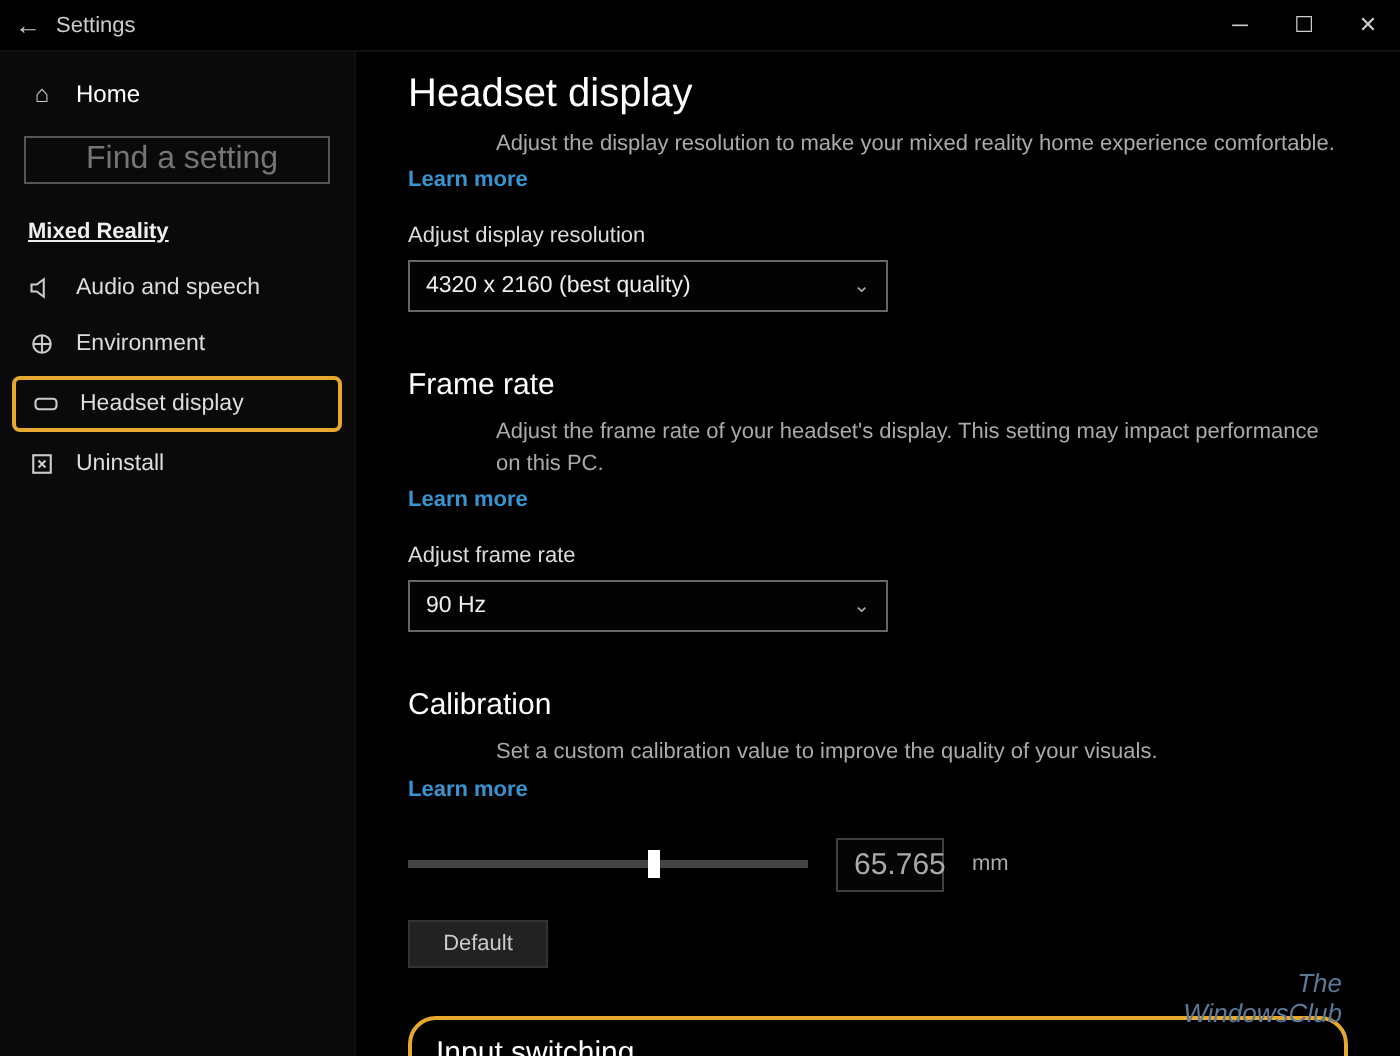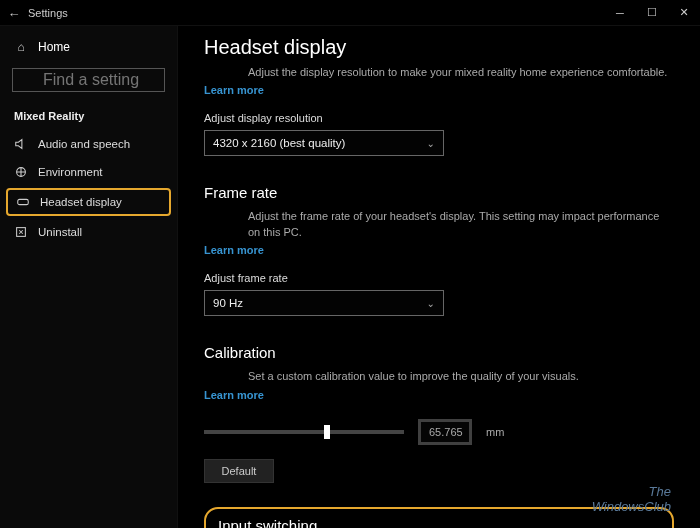--- a/index.html
+++ b/index.html
@@ -10,36 +10,36 @@
   .titlebar .title { font-size: 11px; color: #ccc; flex: 0 0 auto; }
   .titlebar .spacer { flex: 1; }
   .titlebar .winbtn { width: 32px; text-align: center; font-size: 11px; color: #ccc; }
   .body { display: flex; flex: 1; overflow: hidden; }
   .sidebar { width: 178px; background: #0a0a0a; padding: 8px 0; border-right: 1px solid #111; }
   .home { display: flex; align-items: center; padding: 6px 14px; font-size: 12px; gap: 10px; }
   .home .icon, .navitem .icon { width: 14px; height: 14px; display: inline-flex; align-items: center; justify-content: center; font-size: 12px; color: #ccc; }
   .search { margin: 8px 12px; border: 1px solid #555; height: 24px; display: flex; align-items: center; padding: 0 6px; }
   .search input { flex: 1; background: transparent; border: none; color: #ccc; font-size: 16px; outline: none; margin-left: 24px; }
   .search .sicon { font-size: 11px; color: #aaa; }
-  .category { font-size: 11px; font-weight: 600; padding: 10px 14px 8px; color: #eee; }
+  .category { font-size: 11px; font-weight: 600; padding: 10px 14px 8px; color: #eee; text-decoration: underline; }
   .navitem { display: flex; align-items: center; gap: 10px; padding: 7px 14px; font-size: 11.5px; color: #ddd; cursor: pointer; }
   .navitem.selected { border: 2px solid #e6a82e; border-radius: 4px; margin: 2px 6px; padding: 5px 8px; }
   .content { flex: 1; padding: 10px 26px 20px 26px; overflow-y: auto; background: #000; }
   .content::-webkit-scrollbar { width: 0; }
   .page-title { font-size: 20px; font-weight: 400; margin-bottom: 6px; }
   .desc { font-size: 11px; color: #aaa; line-height: 1.4; margin-left: 44px; }
   .link { color: #3794d1; font-size: 11px; margin-top: 4px; display: inline-block; cursor: pointer; font-weight: bold; }
   .field-label { font-size: 11px; color: #ddd; margin-top: 14px; }
   .dropdown { margin-top: 6px; border: 1px solid #666; height: 26px; width: 240px; display: flex; align-items: center; justify-content: space-between; padding: 0 8px; font-size: 11.5px; color: #eee; background: #030303; cursor: pointer; }
   .dropdown .chev { font-size: 10px; color: #aaa; }
   .section-title { font-size: 15px; font-weight: 400; margin-top: 28px; }
   .slider-row { display: flex; align-items: center; gap: 14px; margin-top: 16px; }
   .slider { position: relative; width: 200px; height: 4px; background: #444; }
   .slider .thumb { position: absolute; top: -5px; left: 120px; width: 6px; height: 14px; background: #fff; }
-  .slider-val { border: 3px solid #404040; padding: 4px 8px; font-size: 11px; color: #aaa; background: #050505; width: 54px; text-align: left; }
+  .slider-val { border: 1px solid #404040; padding: 4px 8px; font-size: 15px; color: #aaa; background: #050505; width: 54px; text-align: right; }
   .slider-unit { font-size: 11px; color: #aaa; }
   .btn-default { margin-top: 14px; background: #222; border: 1px solid #333; color: #ccc; font-size: 11px; padding: 5px 12px; width: 70px; text-align: center; cursor: pointer; }
   .highlight-box { border: 2.5px solid #e6a82e; border-radius: 14px; padding: 8px 12px 12px; margin-top: 24px; }
   .watermark { position: fixed; right: 29px; bottom: 14px; color: #5a7a9a; font-size: 13px; font-style: italic; font-family: Georgia, serif; pointer-events: none; text-align: right; line-height: 1.1; }
   svg { width: 14px; height: 14px; }
 </style>
 </head>
 <body>
 
 <div class="window">

